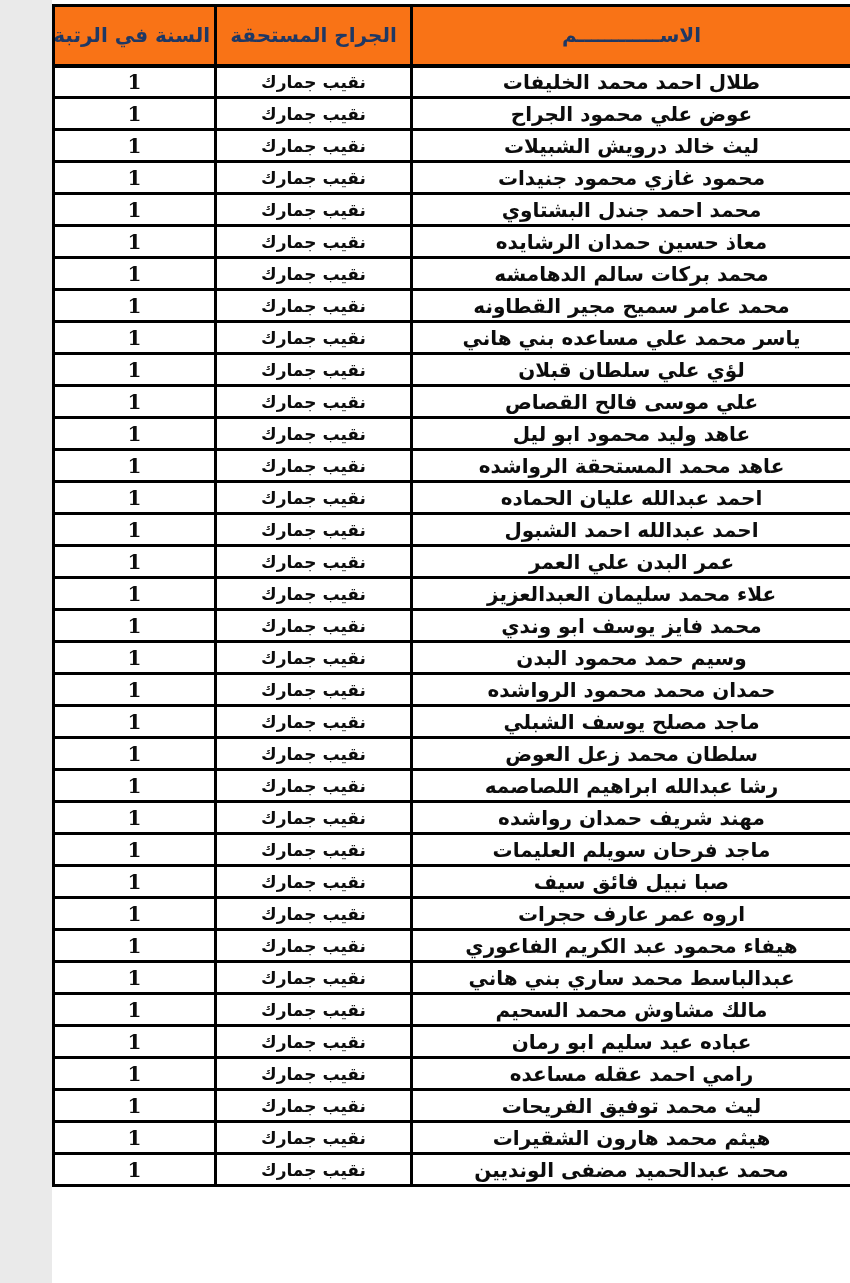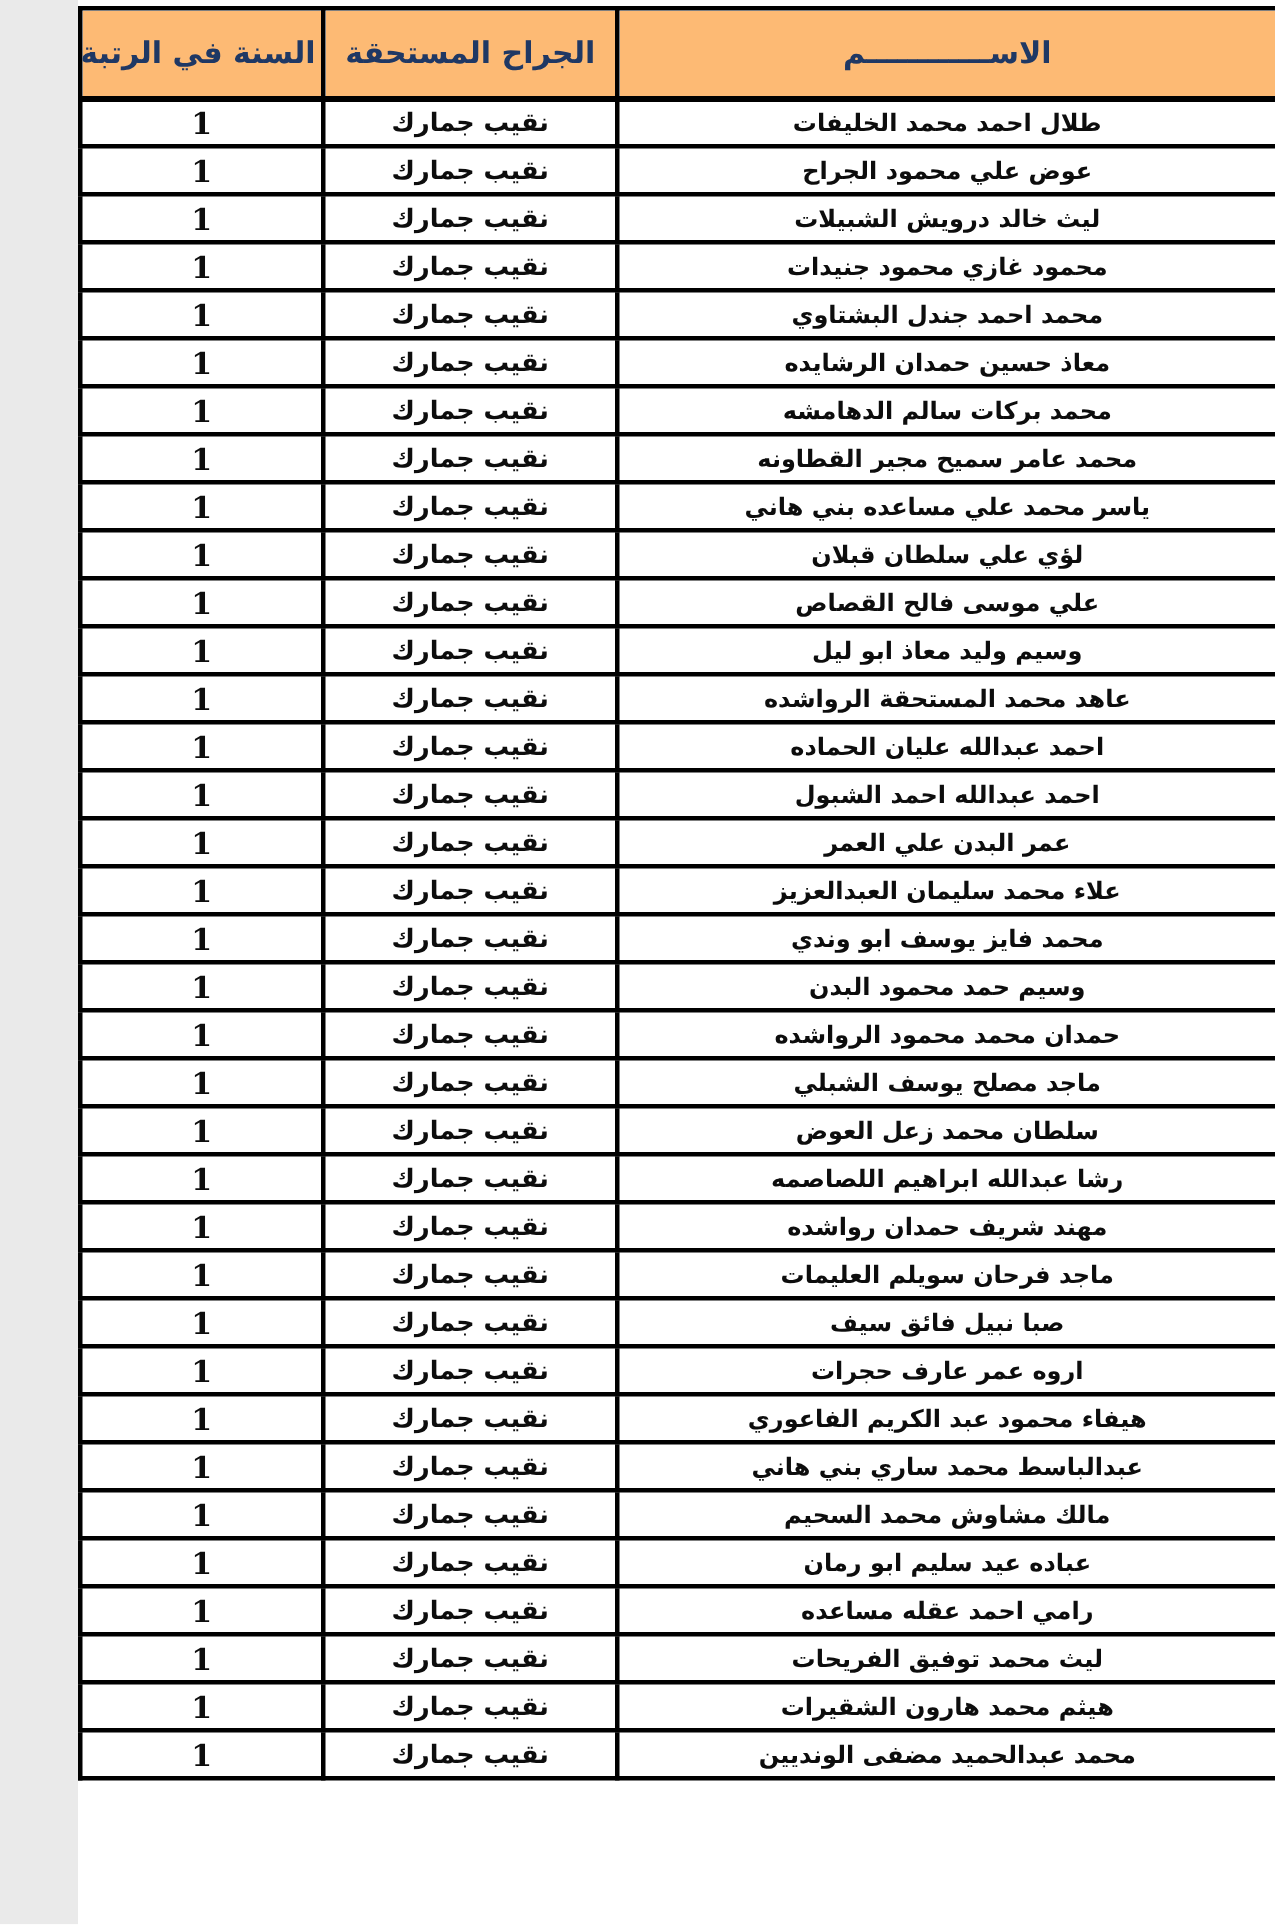--- a/index.html
+++ b/index.html
@@ -43,32 +43,32 @@
   table.roster td {
     border: 3px solid #000000;
     text-align: center;
     vertical-align: middle;
     padding: 0 4px;
     font-weight: bold;
     overflow: hidden;
     white-space: nowrap;
   }
   table.roster thead th {
-    background: #fdba74;
+    background: #f97316;
     color: #1f3864;
     font-size: 20px;
     height: 60px;
     border-bottom-width: 4px;
   }
   col.col-name { width: 440px; }
   col.col-rank { width: 196px; }
   col.col-year { width: 162px; }
   tr.data-row { height: 32px; }
   td.name {
-    font-size: 16px;
+    font-size: 20px;
     color: #0d0d0d;
   }
   td.rank {
     font-size: 17px;
     color: #0d0d0d;
     margin-top: 16px;
   }
   td.year {
     font-family: "DejaVu Serif", serif;
     font-size: 20px;
@@ -146,21 +146,21 @@
           <td class="name">لؤي علي سلطان قبلان</td>
           <td class="rank">نقيب جمارك</td>
           <td class="year">1</td>
         </tr>
         <tr class="data-row">
           <td class="name">علي موسى فالح القصاص</td>
           <td class="rank">نقيب جمارك</td>
           <td class="year">1</td>
         </tr>
         <tr class="data-row">
-          <td class="name">وسيم وليد معاذ ابو ليل</td>
+          <td class="name">عاهد وليد محمود ابو ليل</td>
           <td class="rank">نقيب جمارك</td>
           <td class="year">1</td>
         </tr>
         <tr class="data-row">
           <td class="name">عاهد محمد المستحقة الرواشده</td>
           <td class="rank">نقيب جمارك</td>
           <td class="year">1</td>
         </tr>
         <tr class="data-row">
           <td class="name">احمد عبدالله عليان الحماده</td>

